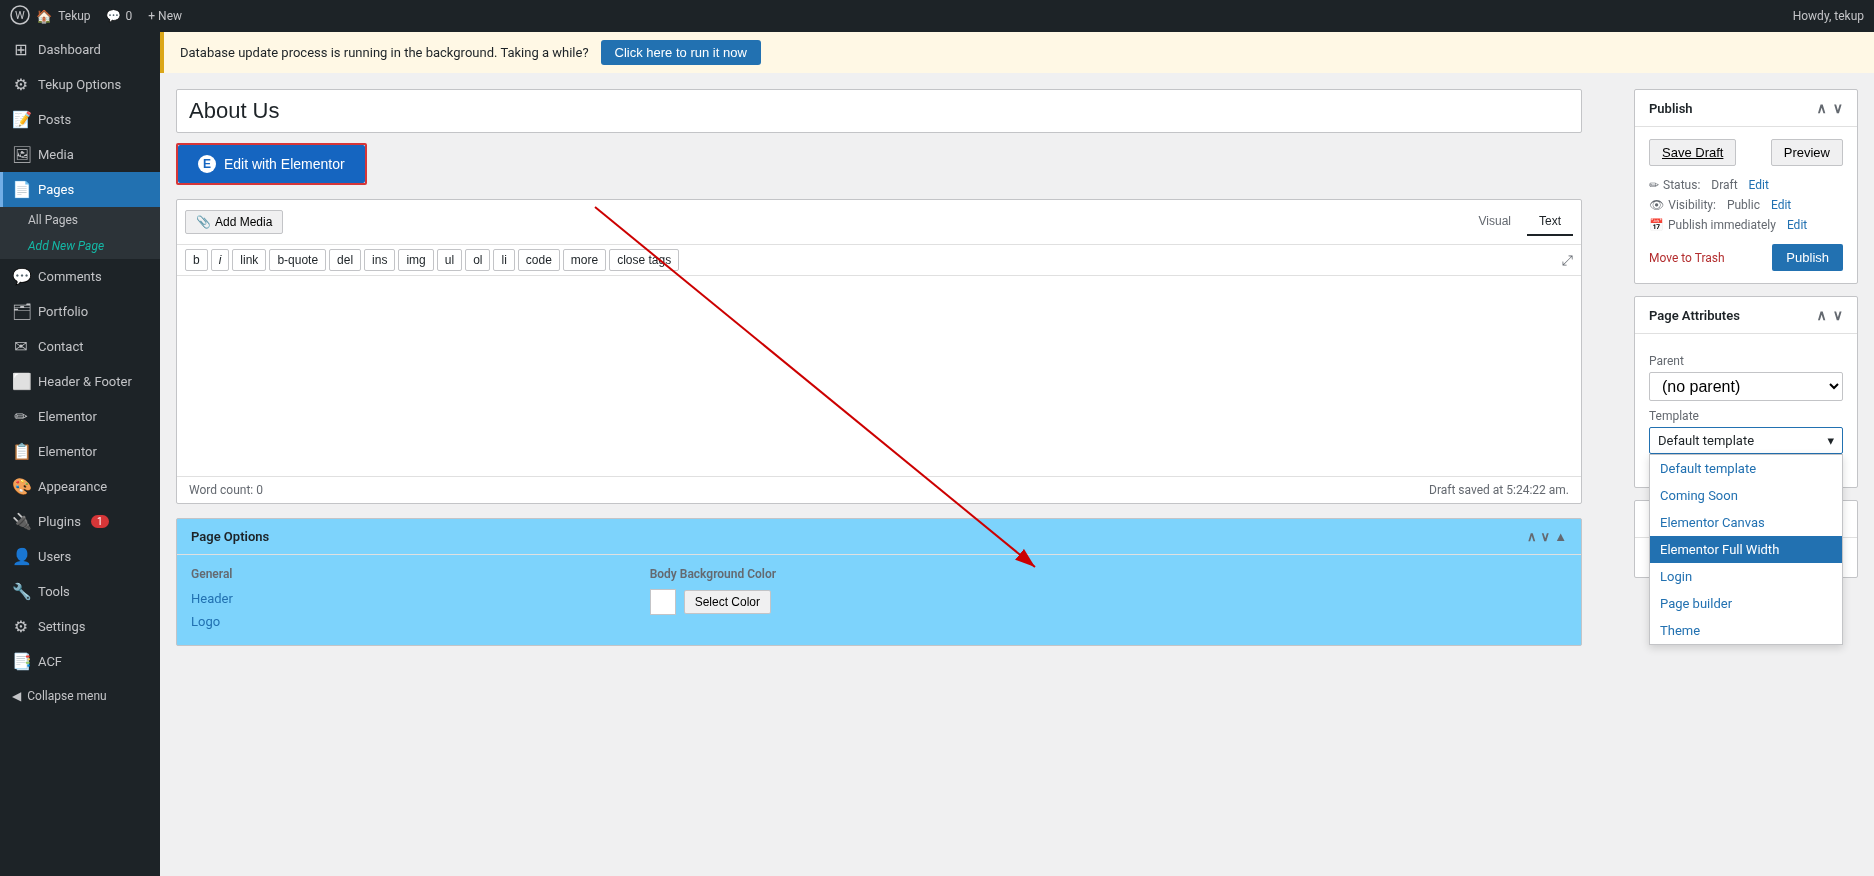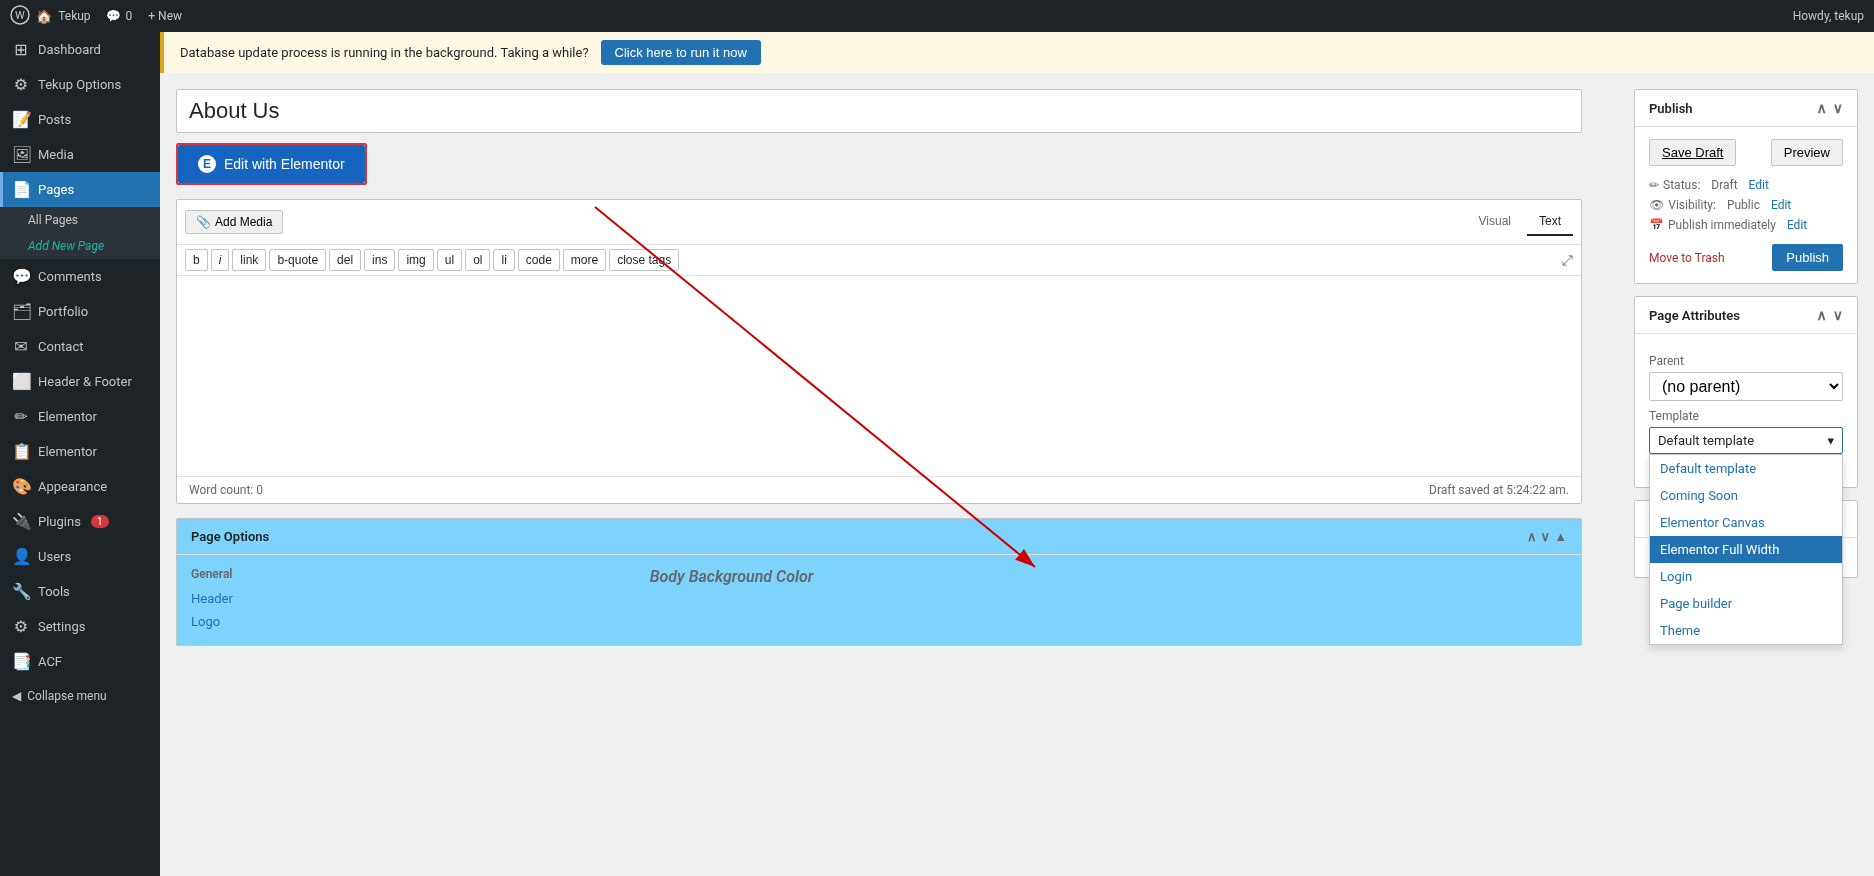--- a/index.html
+++ b/index.html
@@ -205,21 +205,21 @@
       font-weight: 600;
       color: #1d2327;
     }
     .section-header-controls { display: flex; gap: 4px; color: #646970; }
     .section-body { padding: 12px 14px; }
     .options-row { display: flex; }
     .options-col { flex: 1; }
     .options-label { font-size: 12px; color: #646970; margin-bottom: 6px; font-weight: 600; }
     .options-link { color: #2271b1; text-decoration: none; font-size: 13px; display: block; padding: 4px 0; cursor: pointer; }
     .color-section { flex: 2; }
-    .color-section-label { font-size: 16px; color: #646970; margin-bottom: 8px; font-weight: 600; font-style: italic; }
+    .color-section-label { font-size: 12px; color: #646970; margin-bottom: 8px; font-weight: 600; }
     .color-picker-row { display: flex; align-items: center; gap: 8px; }
     .color-swatch { width: 26px; height: 26px; background: #fff; border: 1px solid #c3c4c7; cursor: pointer; }
     .select-color-btn {
       background: #f0f0f1;
       border: 1px solid #c3c4c7;
       padding: 4px 10px;
       font-size: 12px;
       cursor: pointer;
       border-radius: 2px;
     }
@@ -530,20 +530,24 @@
           </div>
           <div class="section-body">
             <div class="options-row">
               <div class="options-col">
                 <div class="options-label">General</div>
                 <a class="options-link">Header</a>
                 <a class="options-link">Logo</a>
               </div>
               <div class="color-section">
                 <div class="color-section-label">Body Background Color</div>
+                <div class="color-picker-row">
+                  <div class="color-swatch"></div>
+                  <button class="select-color-btn">Select Color</button>
+                </div>
               </div>
             </div>
           </div>
         </div>
       </div>
 
       <div class="editor-sidebar">
 
         <div class="panel">
           <div class="panel-header">

